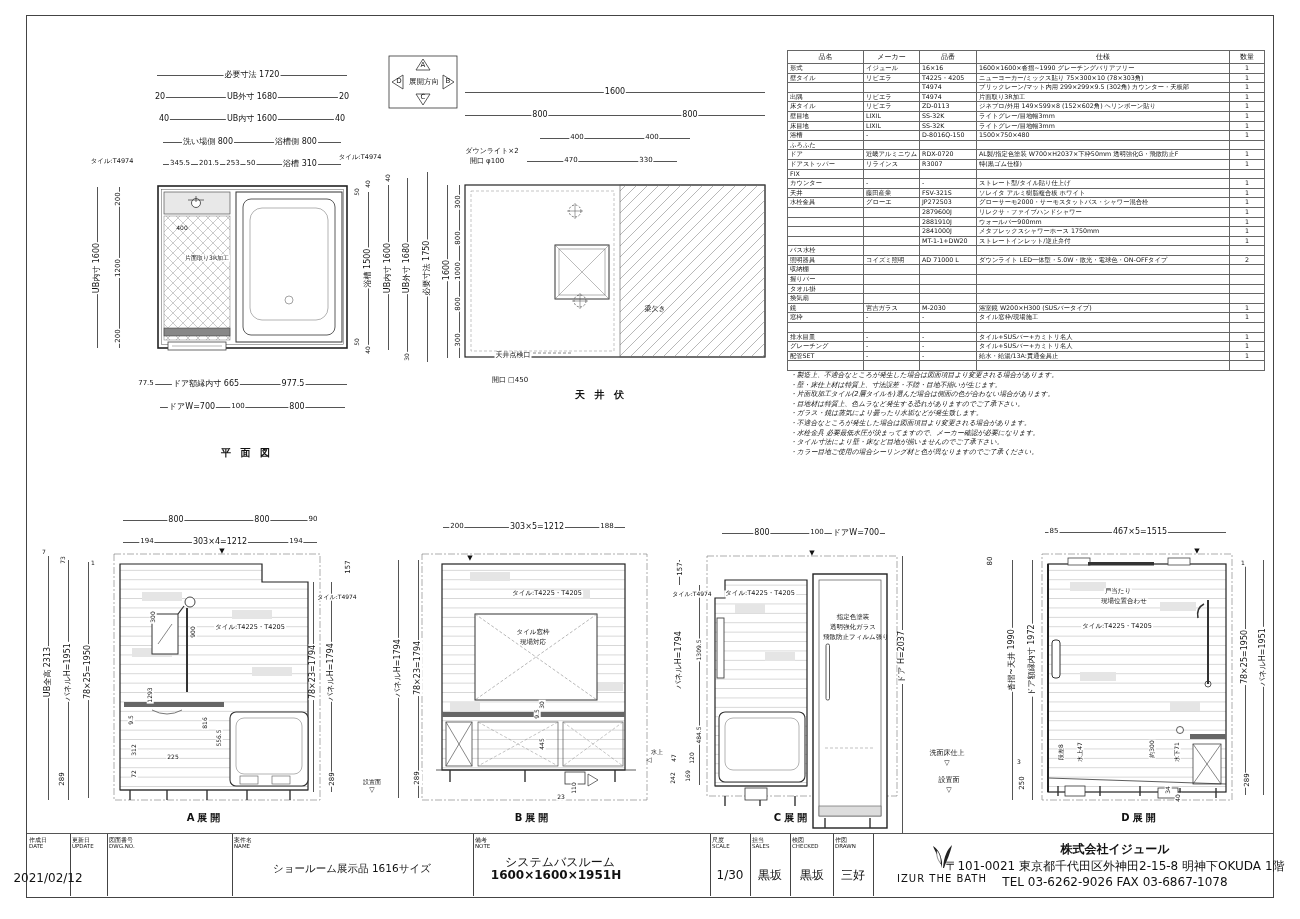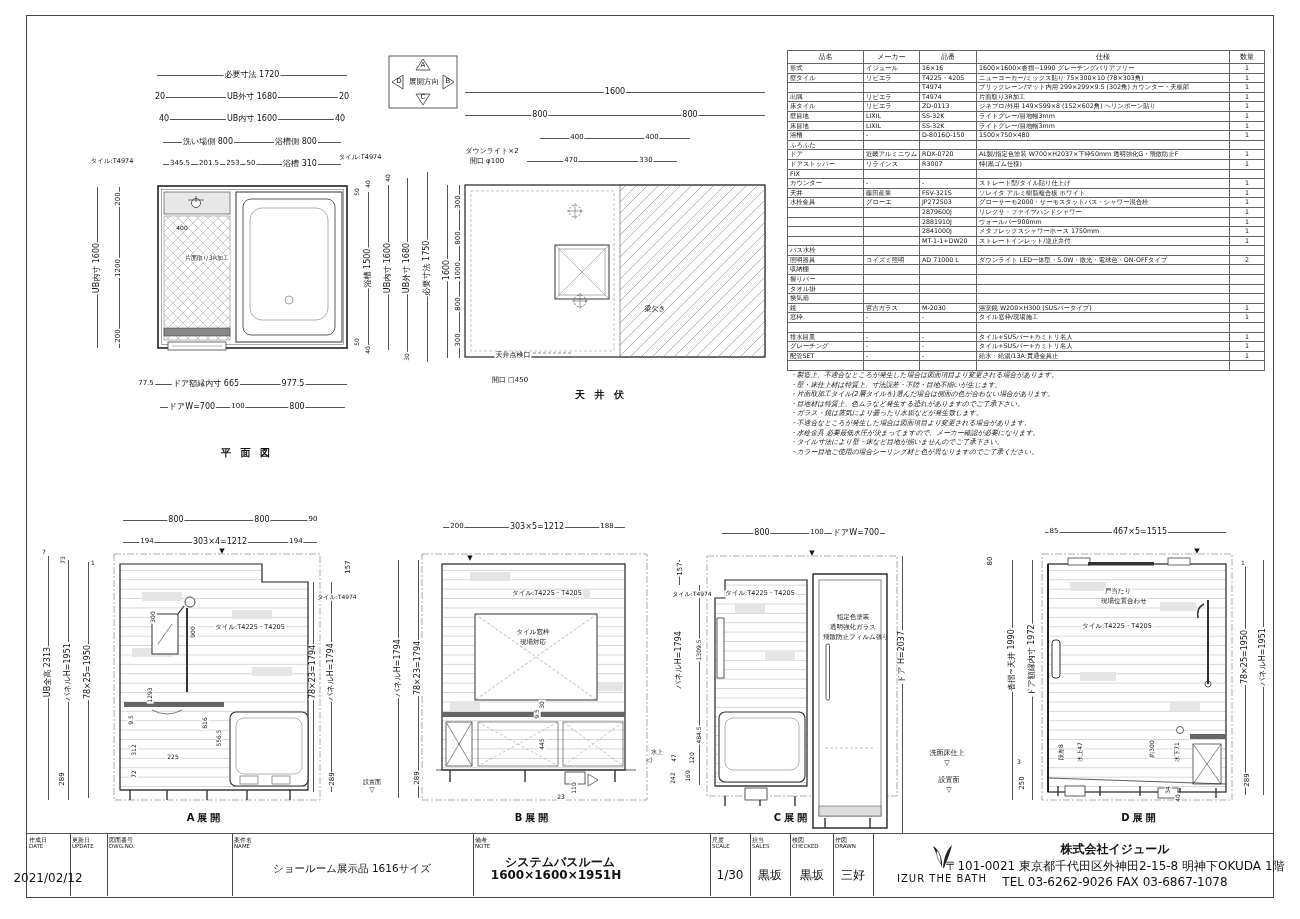--- a/index.html
+++ b/index.html
@@ -710,21 +710,21 @@
     </div>
   <div class="tbl" style="left:234px;top:836px">
     <div>案件名</div>
       <div style="font-size:5.5px">NAME</div>
     </div>
   <span class="tbval" style="left:352px;top:869px;font-size:10.5px">ショールーム展示品 1616サイズ</span>
   <div class="tbl" style="left:475px;top:836px">
     <div>備考</div>
       <div style="font-size:5.5px">NOTE</div>
     </div>
-  <span class="tbval s9" style="left:560px;top:862px;font-weight:bold">システムバスルーム</span>
+  <span class="tbval s9" style="left:560px;top:862px;font-weight:normal">システムバスルーム</span>
   <span class="tbval s9" style="left:556px;top:875px;font-weight:bold">1600×1600×1951H</span>
   <div class="tbl" style="left:712px;top:836px">
     <div>尺度</div>
       <div style="font-size:5.5px">SCALE</div>
     </div>
   <span class="tbval" style="left:730px;top:875px">1/30</span>
   <div class="tbl" style="left:752px;top:836px">
     <div>担当</div>
       <div style="font-size:5.5px">SALES</div>
     </div>

